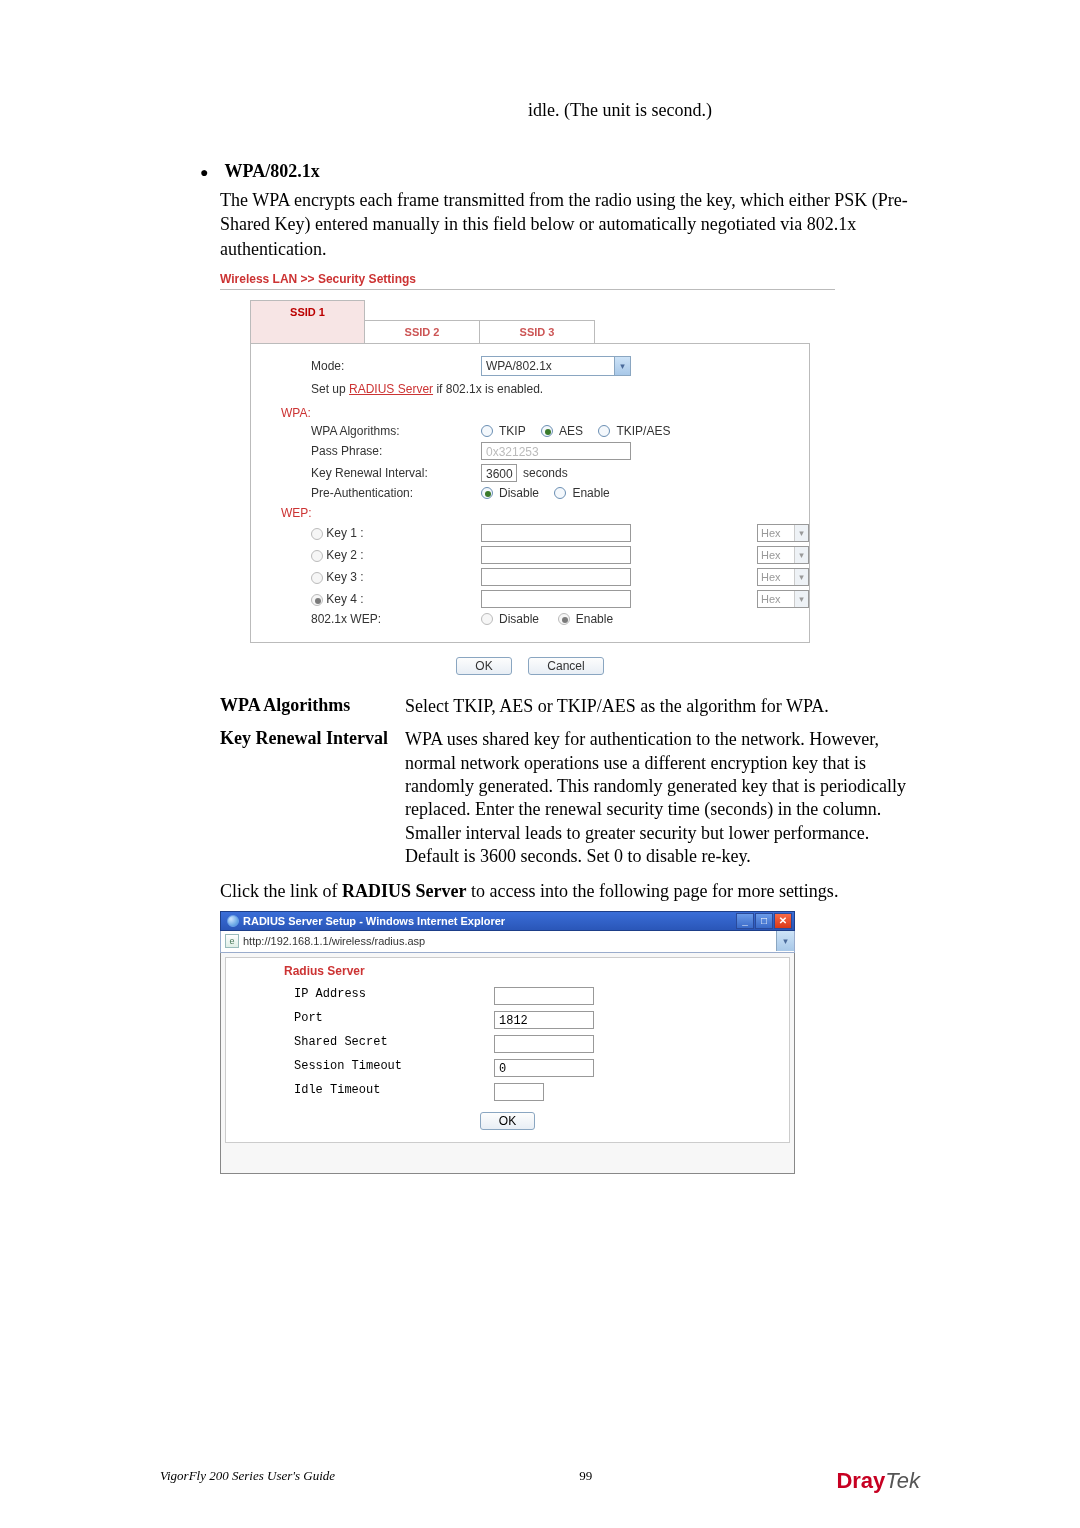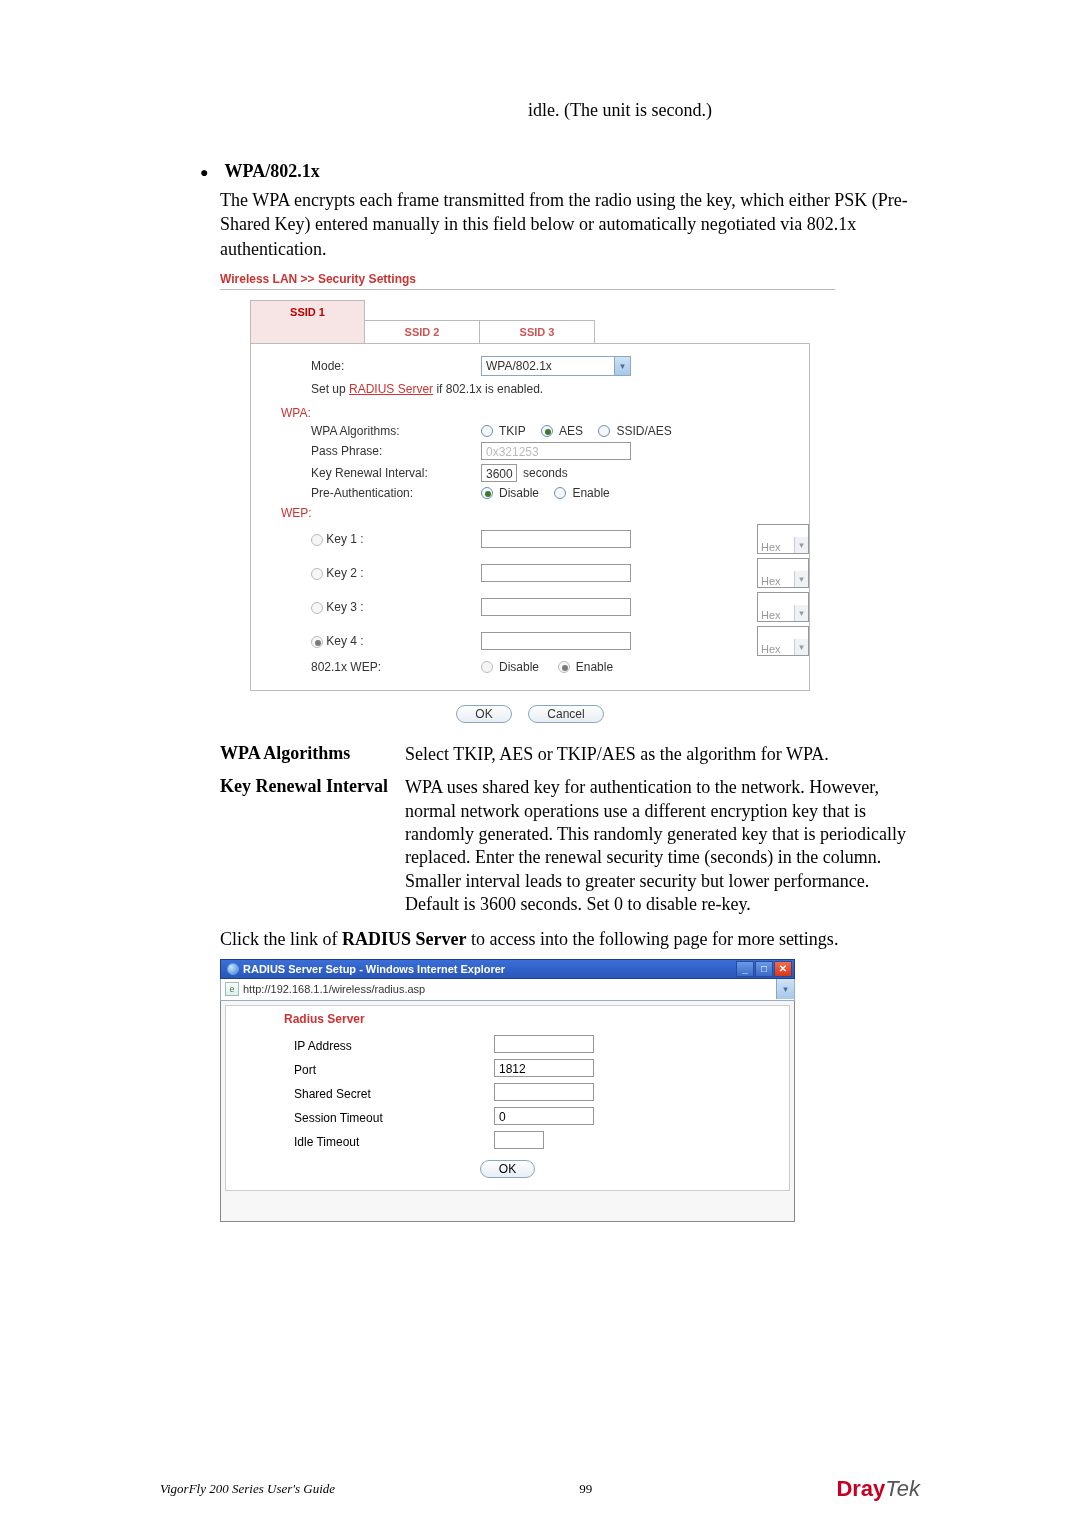--- a/index.html
+++ b/index.html
@@ -115,24 +115,24 @@
     width: 16px;
     height: 18px;
     background: linear-gradient(#cde3f7, #a8c8e8);
     border-left: 1px solid #8aa6c1;
     display: inline-flex; align-items: center; justify-content: center;
     color: #4a6a9a;
     font-size: 9px;
   }
   .tiny-select {
     display: inline-flex;
-    align-items: flex-end;
+    align-items: center;
     border: 1px solid #999;
     background: #fff;
-    height: 30px;
+    height: 18px;
     width: 52px;
     font-size: 11px;
     color: #999;
     padding-left: 3px;
     justify-content: space-between;
   }
   .tiny-select .select-arrow { height: 16px; width: 14px; background:#eef2f6; color:#999; border-left:1px solid #ccc;}
   .radio {
     display: inline-block;
     width: 12px; height: 12px;
@@ -161,21 +161,21 @@
     font-size: 12px;
     line-height: 18px;
   }
   .txtin.ph { color: #bbb; }
   .btn {
     display: inline-block;
     border: 1px solid #8aa6c1;
     background: linear-gradient(#fdfdfd, #e8eef5);
     padding: 1px 18px;
     font-size: 12px;
-    border-radius: 9px;
+    border-radius: 3px;
     cursor: pointer;
   }
   .btnrow { text-align: center; margin: 14px 0 8px 30px; width: 560px;}
   .linklike { color: #c33; text-decoration: underline; cursor: pointer; }
   .setup-line { font-size: 12px; padding: 4px 0 6px 60px; }
 
   
   .deflist { margin-top: 20px; }
   .defrow { display: flex; margin-bottom: 10px; }
   .defterm { flex: 0 0 185px; font-weight: bold; font-size: 18px; padding-right: 8px;}
@@ -250,32 +250,32 @@
     border-top: none;
     background: #f7f7f7;
     padding: 4px 4px 30px 4px;
   }
   .radius-box {
     background: #fff;
     border: 1px solid #ccc;
     padding: 6px 8px 12px 8px;
   }
   .radius-hdr { color: #c33; font-weight: bold; font-size: 12px; margin: 0 0 6px 50px;}
-  .rrow { display: flex; align-items: flex-end; padding: 3px 0 3px 60px; font-size: 12px;}
+  .rrow { display: flex; align-items: flex-start; padding: 3px 0 3px 60px; font-size: 12px; font-family: Liberation Mono, monospace;}
   .rrow .rl { flex: 0 0 200px; }
   .rbtnrow { text-align: center; margin-top: 8px; }
 
   
   .footer {
     position: absolute;
-    bottom: 26px;
+    bottom: 34px;
     left: 160px;
     right: 160px;
     display: flex;
-    align-items: center;
+    align-items: flex-start;
     justify-content: space-between;
     width: 760px;
   }
   .footer .guide {
     font-style: italic;
     font-size: 13px;
   }
   .footer .pnum {
     flex:1;
     text-align:center;
@@ -330,21 +330,21 @@
       <div class="row">
         <div class="lbl">WPA Algorithms:</div>
         <div class="ctl">
           <span class="radio"></span>
           <span>TKIP</span>
           &nbsp;
           <span class="radio checked"></span>
           <span>AES</span>
           &nbsp;
           <span class="radio"></span>
-          <span>SSID/AES</span>
+          <span>TKIP/AES</span>
         </div>
       </div>
 
       <div class="row">
         <div class="lbl">Pass Phrase:</div>
         <div class="ctl">
           <span class="txtin ph" style="width:150px">0x321253</span>
         </div>
       </div>
 

